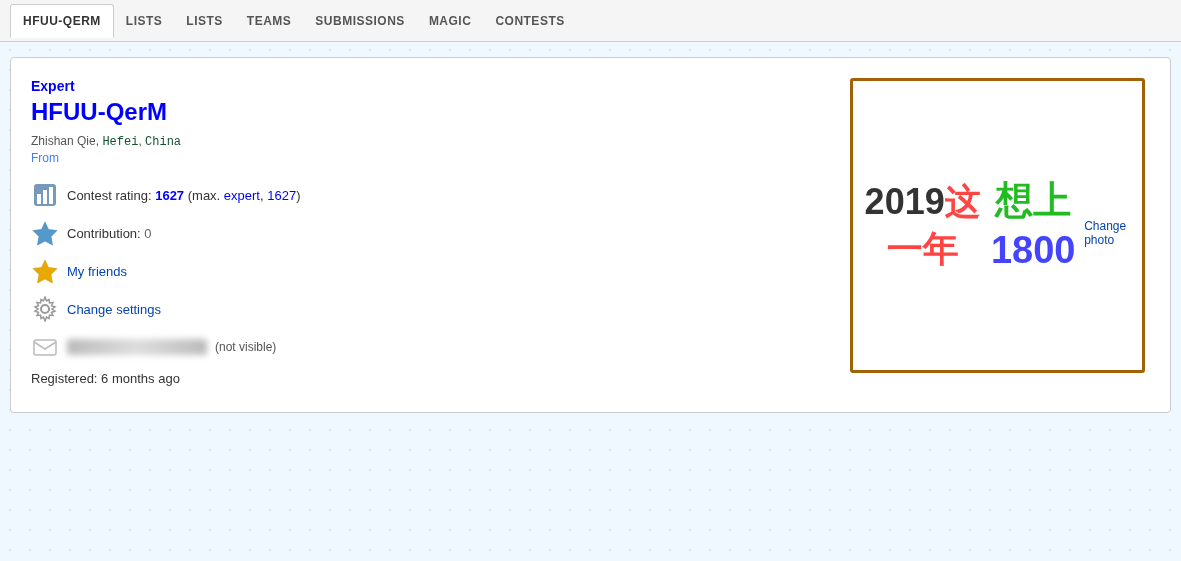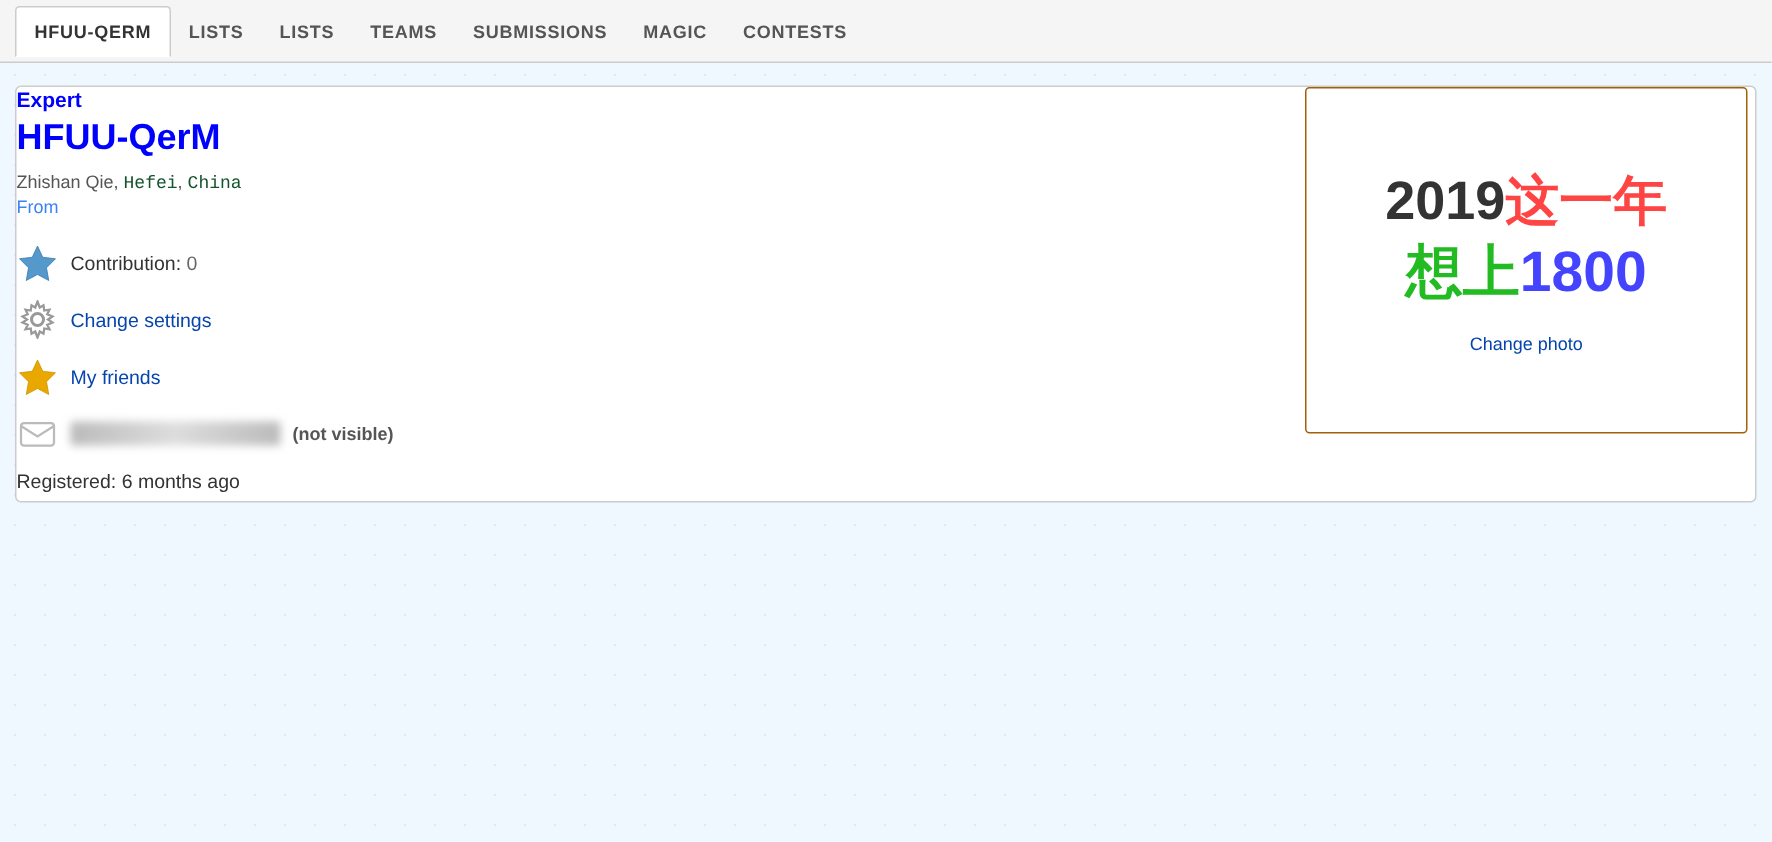--- a/index.html
+++ b/index.html
@@ -63,20 +63,21 @@
 
     
     .main-content {
       padding: 15px 10px;
     }
 
     .profile-card {
       background: #fff;
       border: 1px solid #ccc;
       border-radius: 4px;
+      padding: 20px;
       display: flex;
       gap: 20px;
       position: relative;
     }
 
     .profile-left {
       flex: 1;
     }
 
     .profile-right {
@@ -157,26 +158,26 @@
       color: #666;
     }
 
     .online-status {
       color: #00aa00;
       font-weight: bold;
     }
 
     
     .photo-box {
-      border: 1px solid #a16207;
+      border: 3px solid #a16207;
       border-radius: 3px;
       width: 295px;
-      height: 231px;
-      display: flex;
-      flex-direction: column;
+      height: 295px;
+      display: flex;
+      flex-direction: row;
       align-items: center;
       justify-content: center;
       background: #fff;
       padding: 10px;
     }
 
     .photo-text-main {
       font-size: 36px;
       font-weight: bold;
       color: #333;
@@ -184,21 +185,21 @@
       text-align: center;
     }
 
     .photo-text-main .chinese-red {
       color: #ff4444;
     }
 
     .photo-text-secondary {
       font-size: 38px;
       font-weight: bold;
-      text-align: right;
+      text-align: center;
       line-height: 1.3;
     }
 
     .photo-text-secondary .chinese-green {
       color: #22bb22;
     }
 
     .photo-text-secondary .number-blue {
       color: #4444ff;
     }
@@ -209,21 +210,20 @@
       font-size: 12px;
       margin-top: 15px;
     }
 
     
     .email-row {
       display: flex;
       align-items: center;
       gap: 8px;
       margin-bottom: 10px;
-      font-weight: bold;
     }
 
     .email-blurred {
       width: 140px;
       height: 16px;
       background: linear-gradient(to right, #bbb 0%, #ddd 50%, #bbb 100%);
       border-radius: 2px;
       filter: blur(3px);
       display: inline-block;
     }
@@ -263,54 +263,71 @@
         <div class="rank-label">Expert</div>
         <div class="username">HFUU-QerM</div>
 
         <div class="location">
           <span>Zhishan Qie</span>,
           <a href="#">Hefei</a>,
           <a href="#">China</a>
         </div>
         <div class="from-label">From</div>
 
+        <div class="stat-row">
+          <div class="stat-icon">
+            <svg width="26" height="26" viewBox="0 0 26 26">
+              <rect x="2" y="2" width="22" height="22" rx="3" fill="#7799bb"></rect>
+              <rect x="5" y="12" width="4" height="10" fill="#fff"></rect>
+              <rect x="11" y="8" width="4" height="14" fill="#fff"></rect>
+              <rect x="17" y="5" width="4" height="17" fill="#fff"></rect>
+            </svg>
+          </div>
+          <div class="stat-text">
+            <span>Contest rating:</span>
+            <span class="rating-value">1627</span>
+            (<span>max.</span>
+            <span class="rating-max">expert</span>,
+            <span class="rating-max">1627</span>)
+          </div>
+        </div>
 
         <div class="stat-row">
           <div class="stat-icon">
             <svg width="26" height="26" viewBox="0 0 26 26">
               <polygon points="13,2 16.5,9.5 25,10.5 19,16.5 20.5,25 13,21 5.5,25 7,16.5 1,10.5 9.5,9.5" fill="#5599cc" stroke="#3377aa" stroke-width="0.5"></polygon>
             </svg>
           </div>
           <div class="stat-text">
             <span>Contribution:</span>
             <span class="contribution-value">0</span>
           </div>
         </div>
 
 
         <div class="stat-row">
           <div class="stat-icon">
             <svg width="26" height="26" viewBox="0 0 26 26">
+              <polygon points="13,2 16.5,9.5 25,10.5 19,16.5 20.5,25 13,21 5.5,25 7,16.5 1,10.5 9.5,9.5" fill="#e8a800" stroke="#cc9000" stroke-width="0.5"></polygon>
+            </svg>
+          </div>
+          <div class="stat-text">
+            <a href="#">My friends</a>
+          </div>
+        </div>
+
+        <div class="stat-row">
+          <div class="stat-icon">
+            <svg width="26" height="26" viewBox="0 0 26 26">
               <circle cx="13" cy="13" r="4" fill="none" stroke="#999" stroke-width="2"></circle>
               <path d="M13,1 L14.5,5 L17,3.5 L17.5,7 L21,6.5 L19.5,9.5 L23,11 L20,13 L23,15 L19.5,16.5 L21,19.5 L17.5,19 L17,22.5 L14.5,21 L13,25 L11.5,21 L9,22.5 L8.5,19 L5,19.5 L6.5,16.5 L3,15 L6,13 L3,11 L6.5,9.5 L5,6.5 L8.5,7 L9,3.5 L11.5,5 Z" fill="none" stroke="#999" stroke-width="1.5"></path>
             </svg>
           </div>
           <div class="stat-text">
             <a href="#">Change settings</a>
-          </div>
-        </div>
-
-        <div class="stat-row">
-          <div class="stat-icon">
-            <svg width="26" height="26" viewBox="0 0 26 26">
-              <polygon points="13,2 16.5,9.5 25,10.5 19,16.5 20.5,25 13,21 5.5,25 7,16.5 1,10.5 9.5,9.5" fill="#e8a800" stroke="#cc9000" stroke-width="0.5"></polygon>
-            </svg>
-          </div>
-          <div class="stat-text">
-            <a href="#">My friends</a>
           </div>
         </div>
 
         <div class="email-row">
           <div class="stat-icon">
             <svg width="26" height="26" viewBox="0 0 26 26">
               <rect x="2" y="6" width="22" height="15" rx="2" fill="none" stroke="#bbb" stroke-width="1.5"></rect>
               <path d="M2,8 L13,15 L24,8" fill="none" stroke="#bbb" stroke-width="1.5"></path>
             </svg>
           </div>

